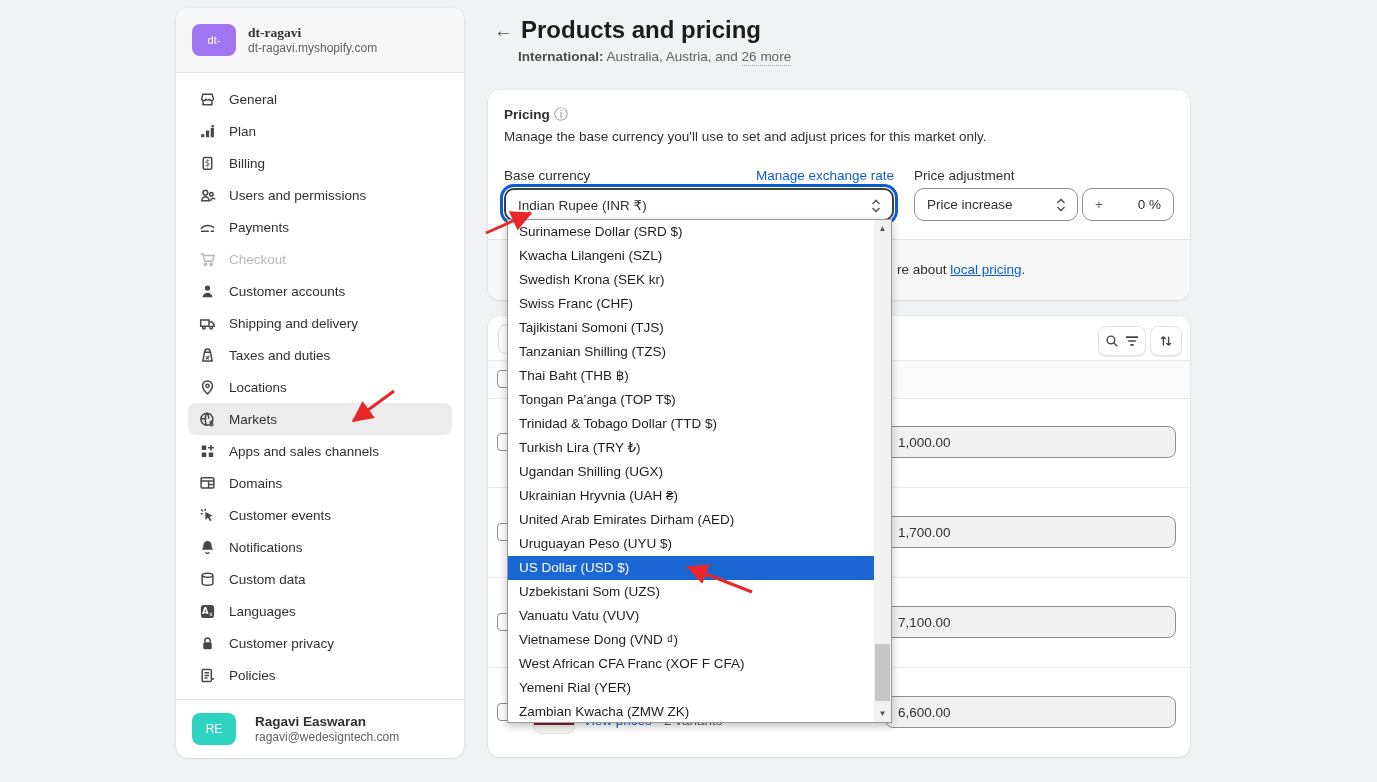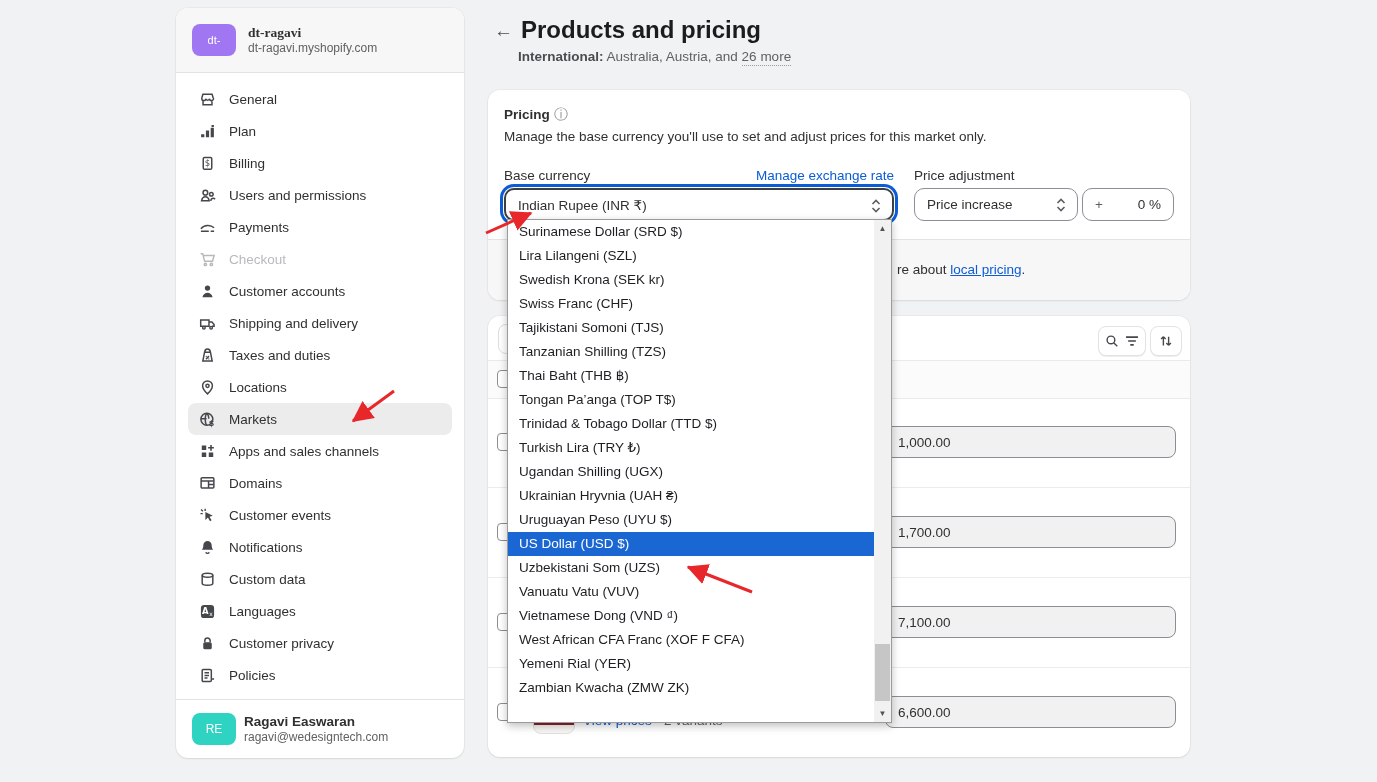--- a/index.html
+++ b/index.html
@@ -8,21 +8,21 @@
   .sidebar{position:absolute;left:176px;top:8px;width:288px;height:750px;background:#fff;border-radius:12px;box-shadow:0 1px 2px rgba(0,0,0,.08),0 0 0 1px rgba(0,0,0,.03);}
   .store-header{height:64px;background:#f7f7f7;border-bottom:1px solid #e3e3e3;border-radius:12px 12px 0 0;display:flex;align-items:center;padding:0 16px;gap:12px;}
   .avatar{width:44px;height:32px;border-radius:8px;display:flex;align-items:center;justify-content:center;color:#fff;font-size:11px;flex:0 0 auto;}
   .store-name{font-size:13.5px;font-weight:700;color:#303030;line-height:17px;font-family:Liberation Serif, serif;}
   .store-domain{font-size:12px;color:#616161;line-height:15px;}
   .nav{padding:10px 12px 0 12px;}
   .nav-item{display:flex;align-items:center;gap:13px;height:32px;padding:0 10px;border-radius:8px;font-size:13.5px;color:#303030;cursor:pointer;}
   .nav-item .ic{width:18px;height:18px;display:flex;align-items:center;justify-content:center;flex:0 0 auto;}
   .nav-item.active{background:#ececec;font-weight:500;}
   .nav-item.disabled{color:#b7babd;}
-  .sidebar-footer{position:absolute;left:0;right:0;bottom:0;height:58px;border-top:1px solid #e3e3e3;display:flex;align-items:center;gap:8px;padding:0 16px;}
+  .sidebar-footer{position:absolute;left:0;right:0;bottom:0;height:58px;border-top:1px solid #e3e3e3;display:flex;align-items:center;gap:19px;padding:0 16px;}
   .user-name{font-size:13.5px;font-weight:700;color:#303030;line-height:17px;}
   .user-email{font-size:12px;color:#616161;line-height:15px;}
   
   .back-btn{position:absolute;left:492px;top:18px;font-size:19px;color:#4a4d50;background:none;border:none;cursor:pointer;padding:2px;}
   .page-title{position:absolute;left:521px;top:16px;font-size:24px;font-weight:700;color:#1a1c1d;margin:0;}
   .page-subtitle{position:absolute;left:518px;top:49px;font-size:13.5px;color:#616161;}
   .page-subtitle .intl{font-weight:700;color:#4a4d50;}
   .more-link{border-bottom:1.5px dotted #9a9da0;padding-bottom:1px;cursor:pointer;}
   
   .card{position:absolute;background:#fff;border-radius:12px;box-shadow:0 1px 2px rgba(0,0,0,.08),0 0 0 1px rgba(0,0,0,.03);}
@@ -354,31 +354,32 @@
       <div class="checkbox" style="left:9px;top:36px;"></div>
       <div class="thumb"></div>
       <span class="row-links"><span class="link">View prices</span> <span class="row-meta">• 2 variants</span></span>
       <input class="price-input" value="6,600.00" style="">
     </div>
   </section>
 
   <div class="dropdown">
     <div class="dd-list">
       <div class="dd-option">Surinamese Dollar (SRD $)</div>
-      <div class="dd-option">Lira Lilangeni (SZL)</div>
+      <div class="dd-option">Kwacha Lilangeni (SZL)</div>
       <div class="dd-option">Swedish Krona (SEK kr)</div>
       <div class="dd-option">Swiss Franc (CHF)</div>
       <div class="dd-option">Tajikistani Somoni (TJS)</div>
       <div class="dd-option">Tanzanian Shilling (TZS)</div>
       <div class="dd-option">Thai Baht (THB ฿)</div>
       <div class="dd-option">Tongan Paʼanga (TOP T$)</div>
       <div class="dd-option">Trinidad &amp; Tobago Dollar (TTD $)</div>
       <div class="dd-option">Turkish Lira (TRY ₺)</div>
       <div class="dd-option">Ugandan Shilling (UGX)</div>
       <div class="dd-option">Ukrainian Hryvnia (UAH ₴)</div>
+      <div class="dd-option">United Arab Emirates Dirham (AED)</div>
       <div class="dd-option">Uruguayan Peso (UYU $)</div>
       <div class="dd-option selected">US Dollar (USD $)</div>
       <div class="dd-option">Uzbekistani Som (UZS)</div>
       <div class="dd-option">Vanuatu Vatu (VUV)</div>
       <div class="dd-option">Vietnamese Dong (VND ₫)</div>
       <div class="dd-option">West African CFA Franc (XOF F CFA)</div>
       <div class="dd-option">Yemeni Rial (YER)</div>
       <div class="dd-option">Zambian Kwacha (ZMW ZK)</div>
     </div>
     <div class="dd-scrollbar">

